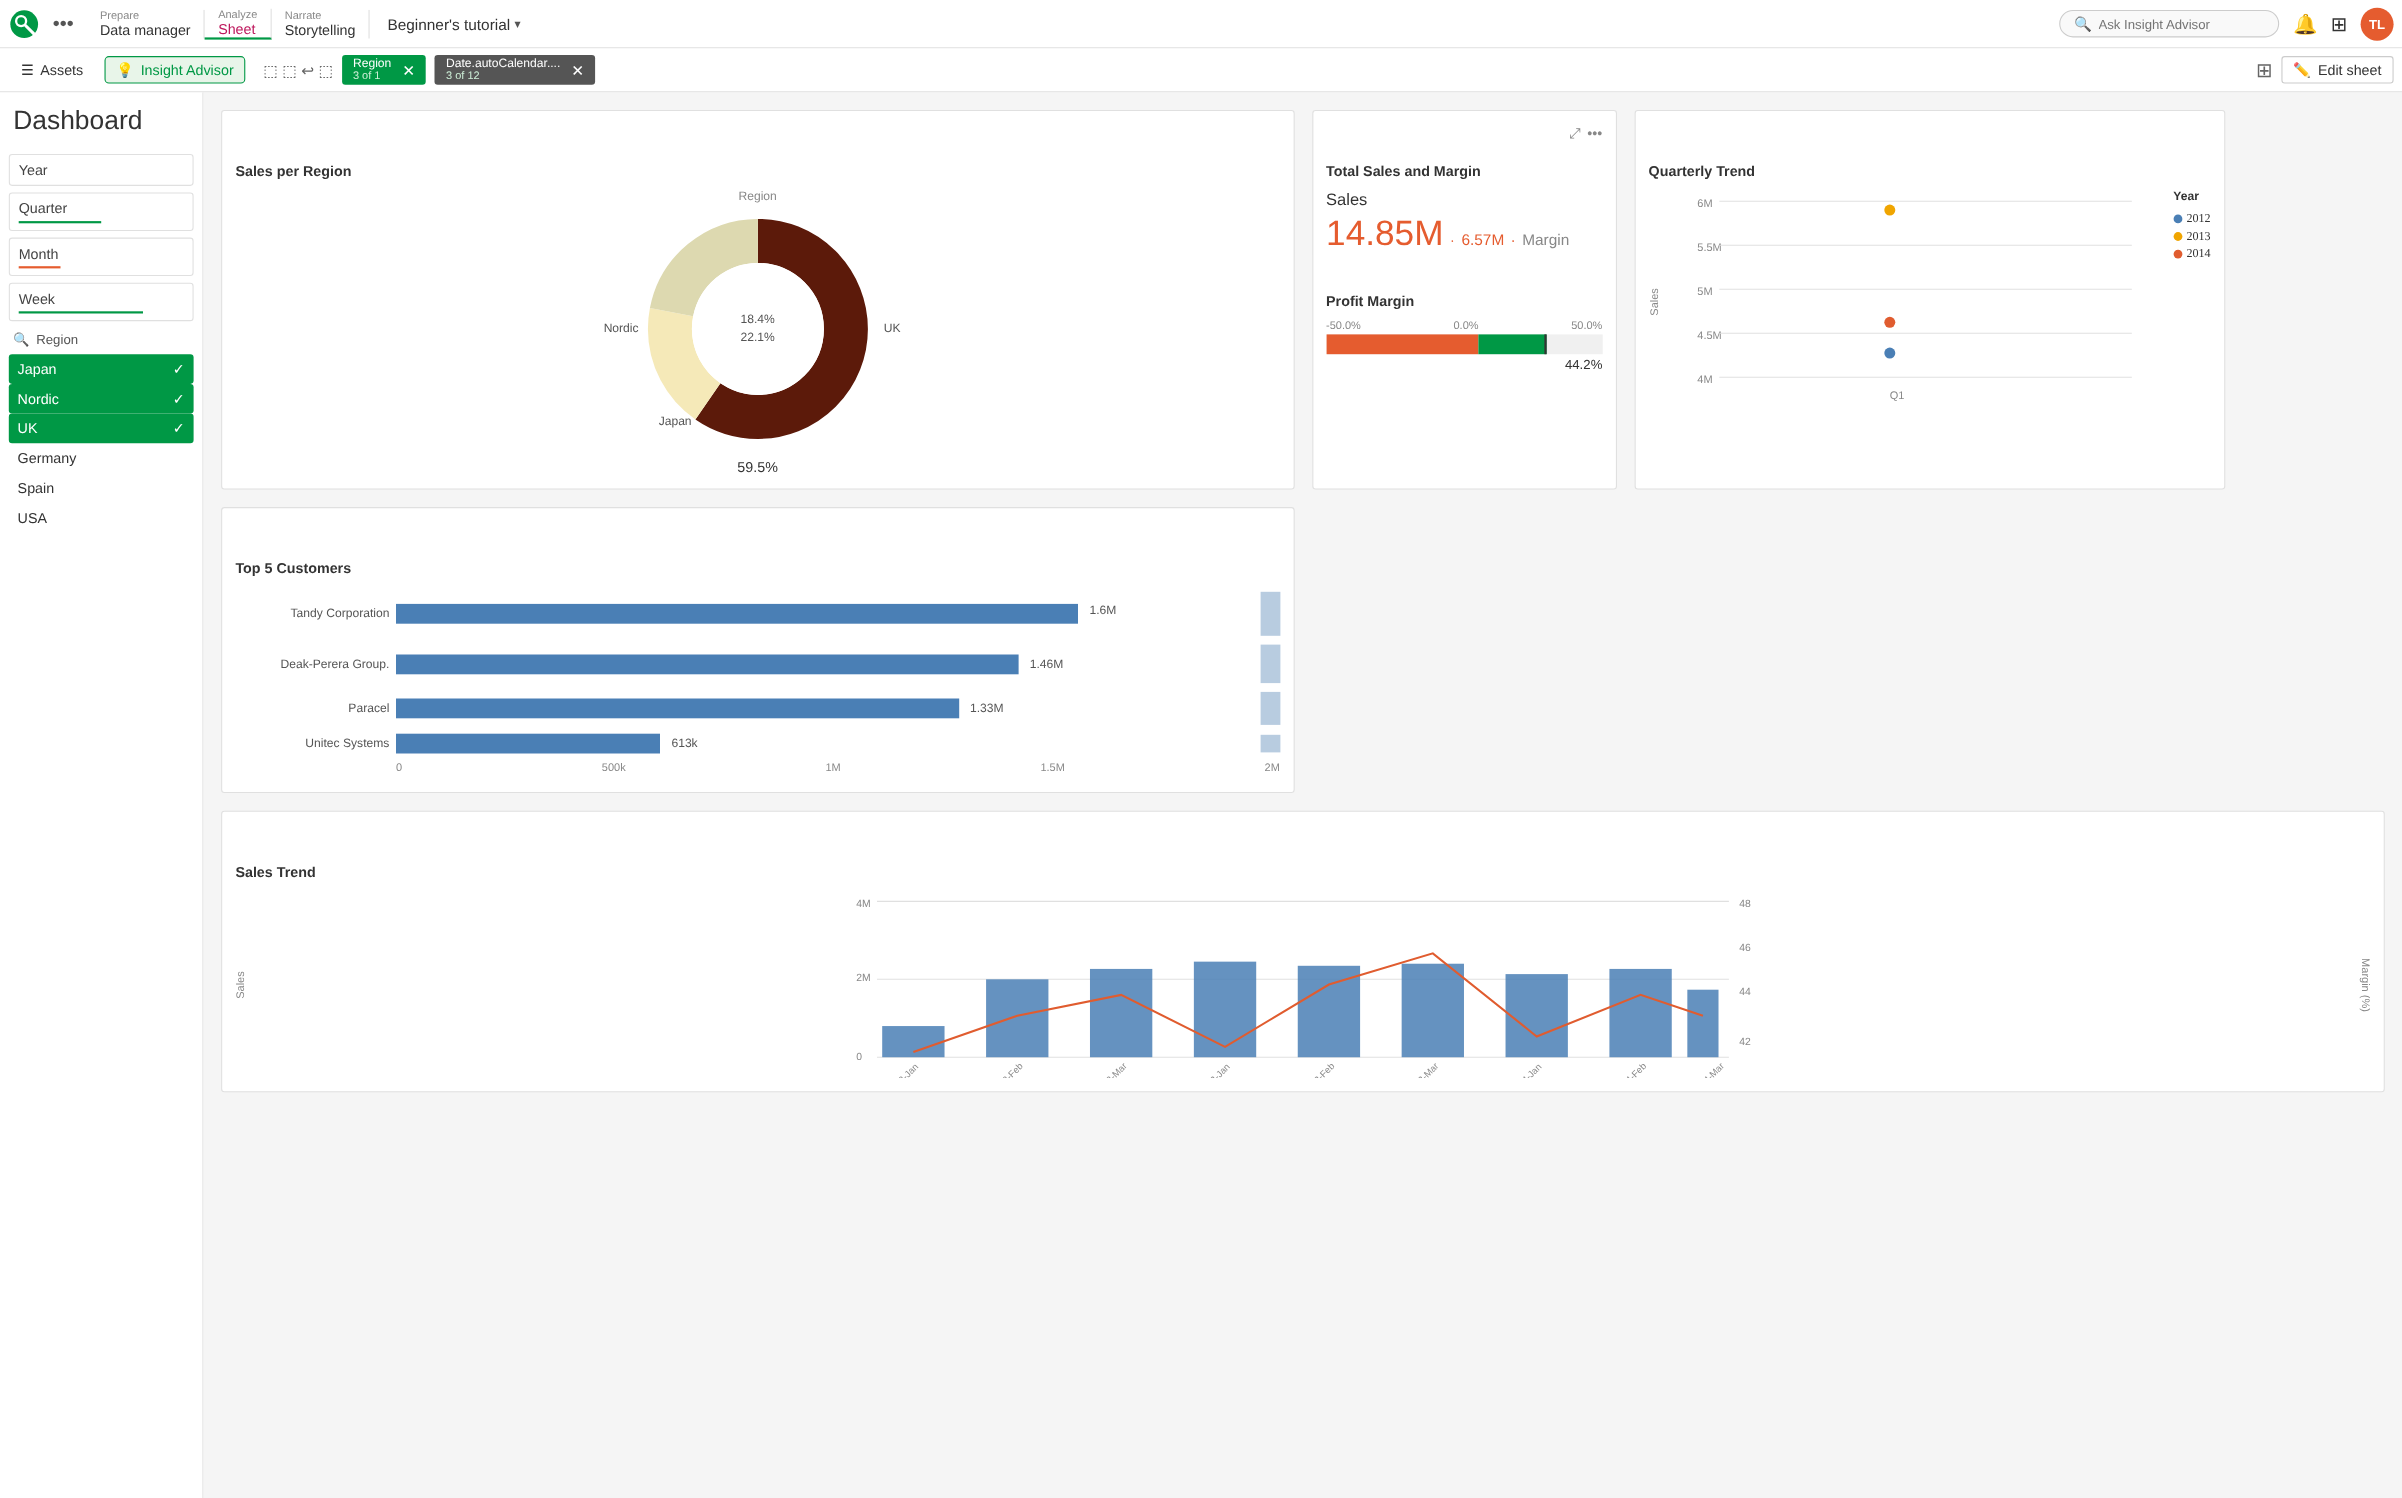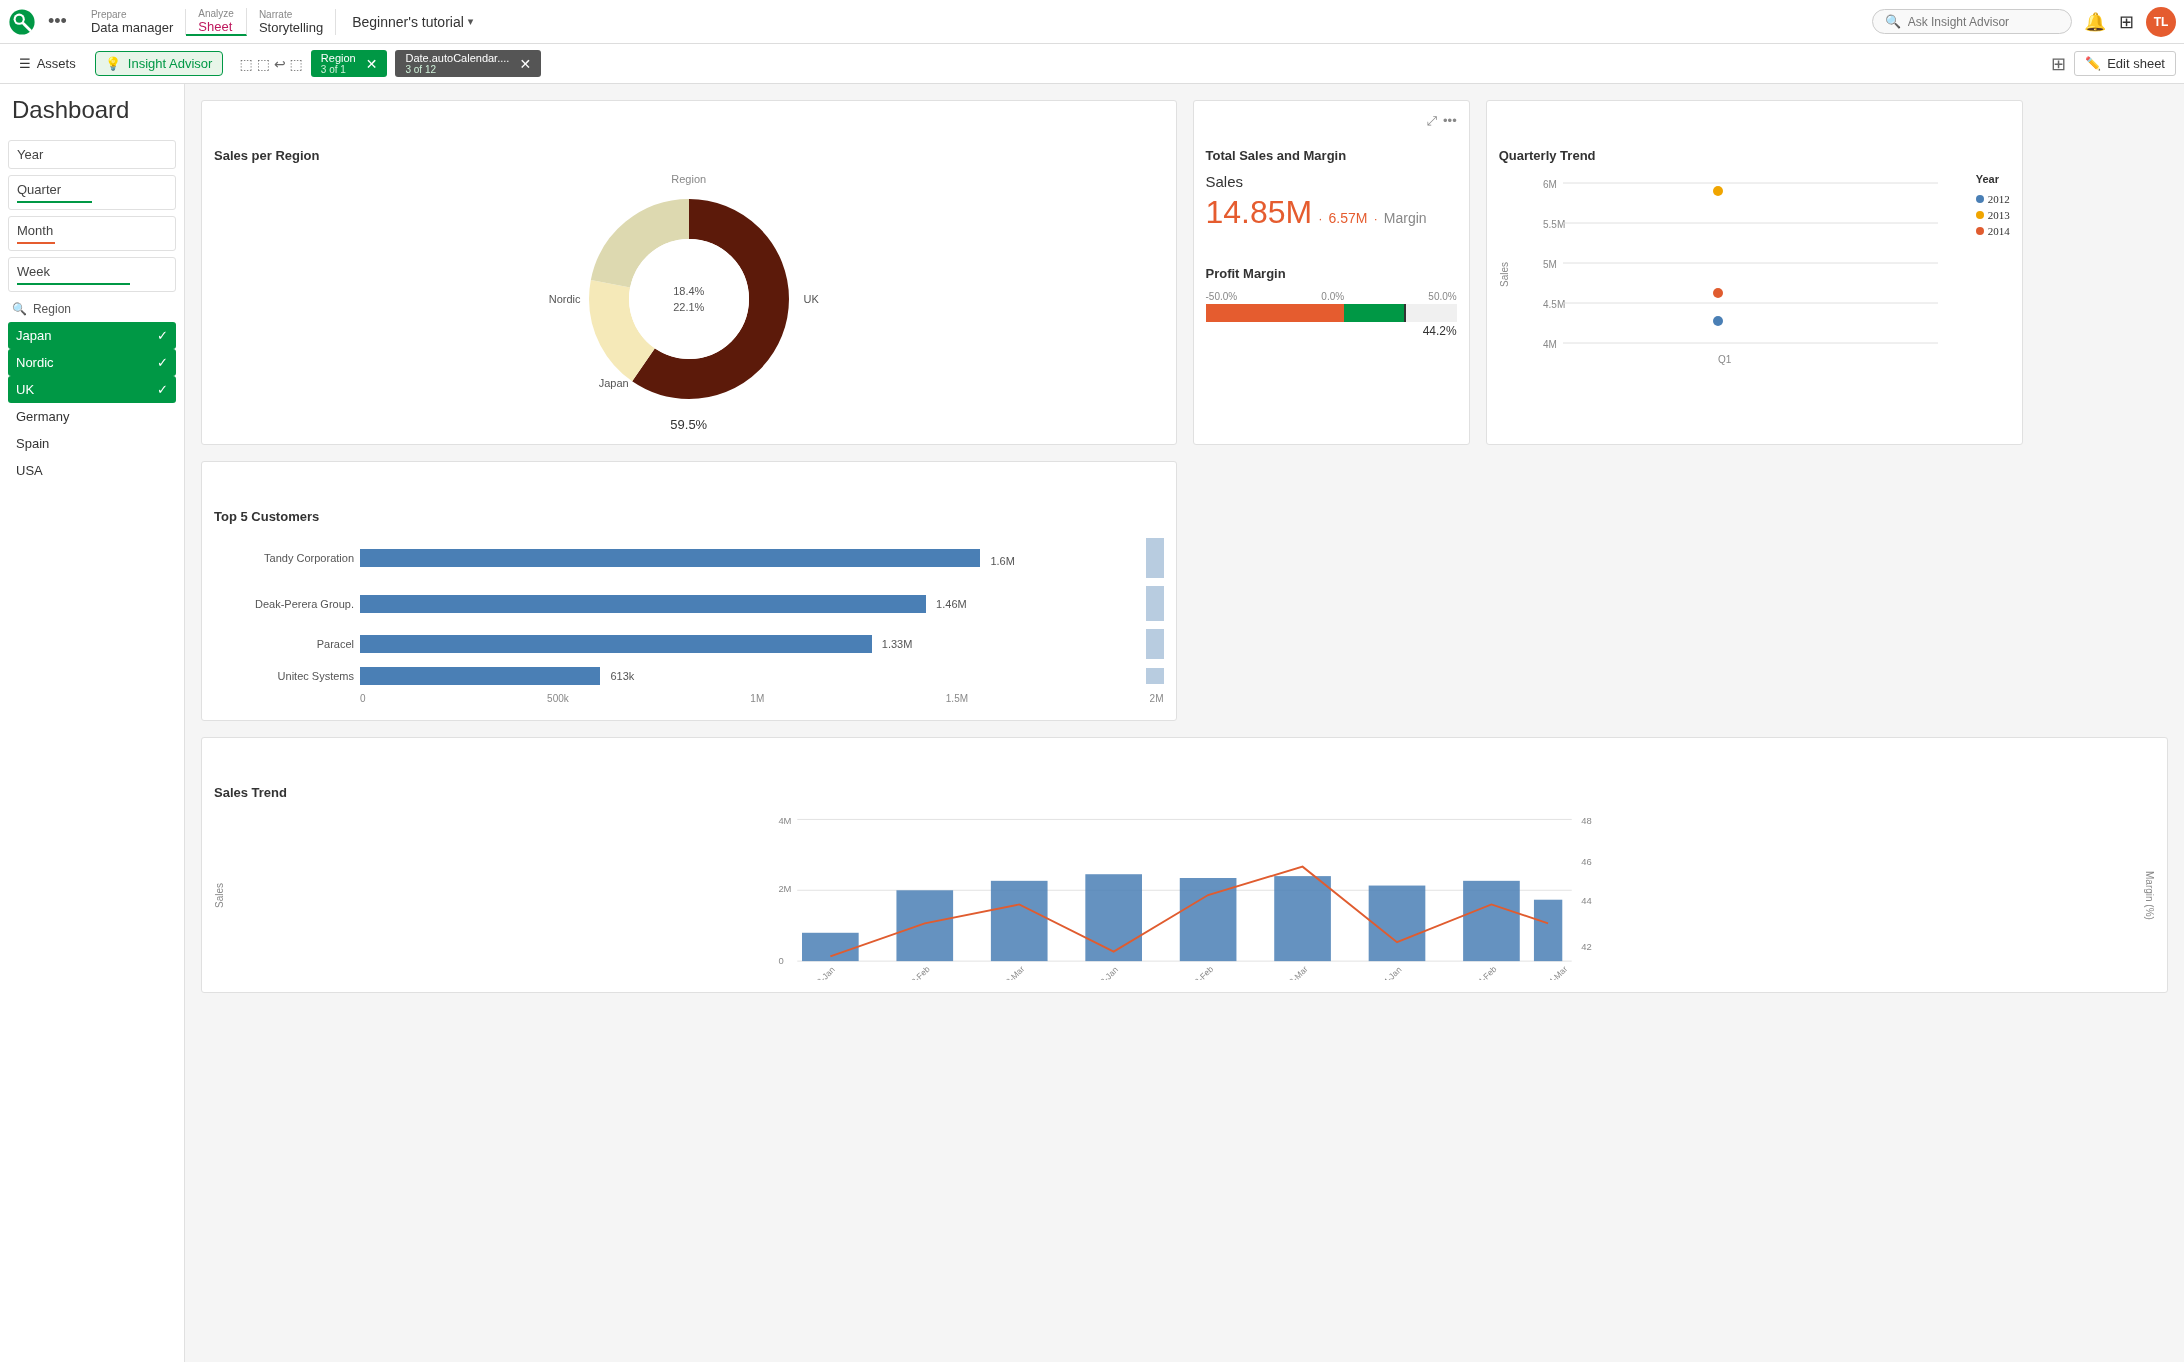--- a/index.html
+++ b/index.html
@@ -347,21 +347,21 @@
           </div>
         </div>
       </div>
 
       <div class="chart-card">
         <div class="chart-title">Top 5 Customers</div>
         <div class="bar-chart">
 
           <div class="bar-row">
             <div class="bar-name">Tandy Corporation</div>
-            <div style="flex:1;display:flex;align-items:flex-end;gap:6px;">
+            <div style="flex:1;display:flex;align-items:flex-start;gap:6px;">
               <div style="width:80%;height:18px;background:#4a7fb5;"></div>
               <span class="bar-value">1.6M</span>
             </div>
             <div style="width:18px;height:40px;background:#b8cce0;margin-left:4px;"></div>
           </div>
           <div class="bar-row">
             <div class="bar-name">Deak-Perera Group.</div>
             <div style="flex:1;display:flex;align-items:center;gap:6px;">
               <div style="width:73%;height:18px;background:#4a7fb5;"></div>
               <span class="bar-value">1.46M</span>

